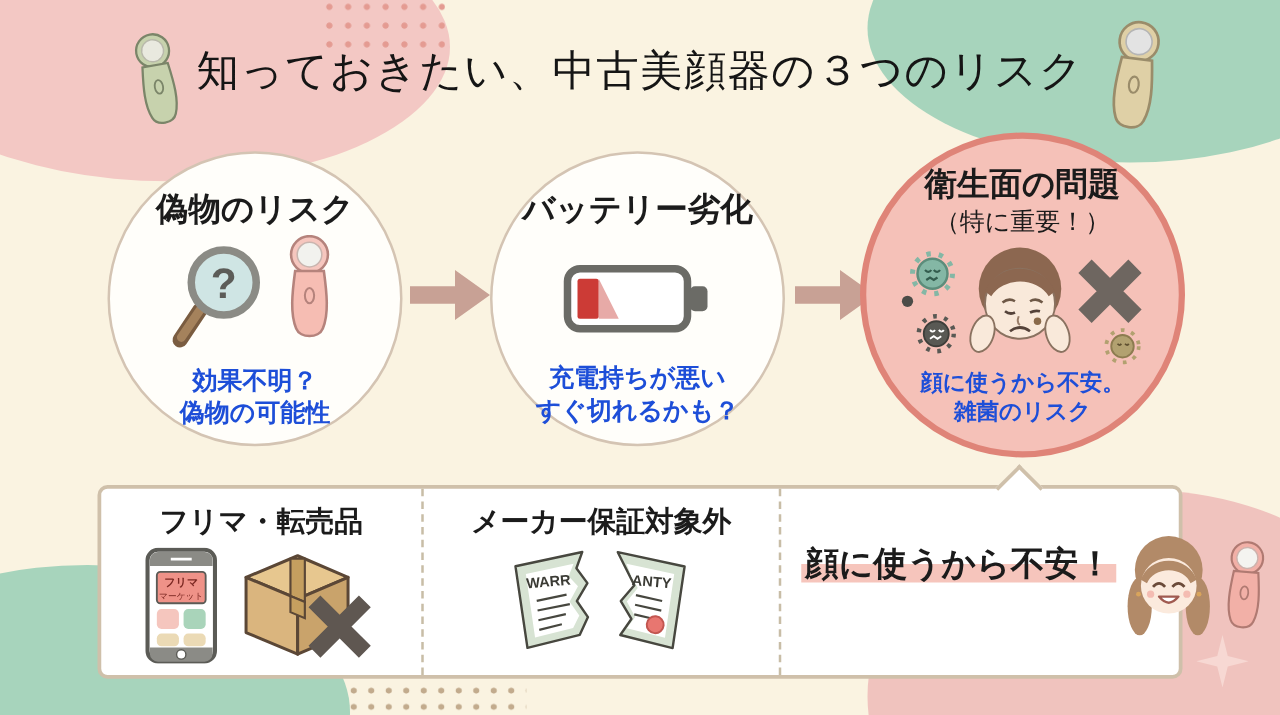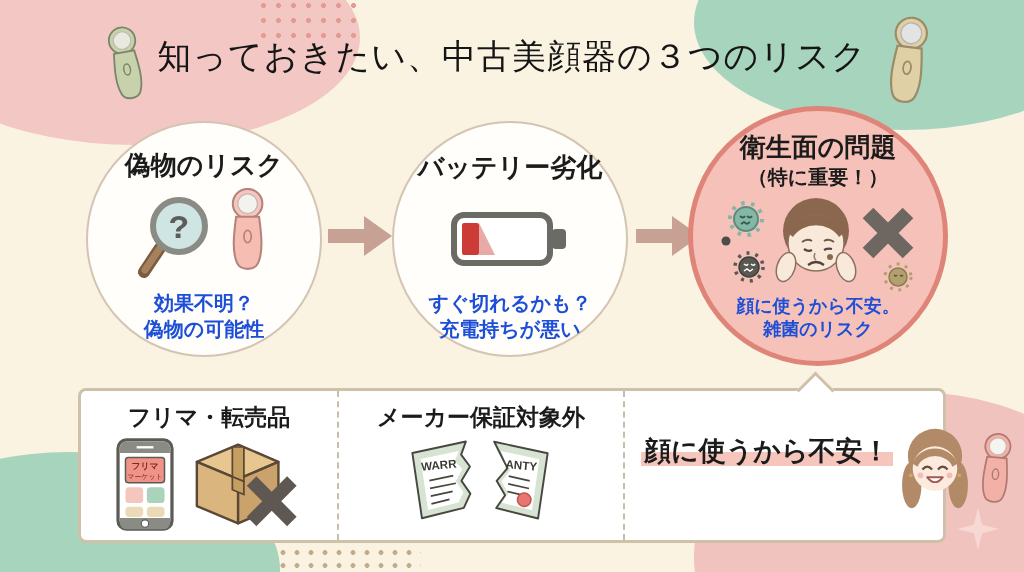--- a/index.html
+++ b/index.html
@@ -25,26 +25,26 @@
   .page-title{position:absolute;left:0;top:34px;width:100%;text-align:center;
     font-size:34px;font-weight:400;color:#151515;letter-spacing:1px;}
   .device-svg{position:absolute;z-index:2;}
   .device-title-left{left:104px;top:22px;transform:rotate(-10deg);}
   .device-title-right{left:882px;top:12px;transform:rotate(7deg);}
 
   
   .circle{position:absolute;border-radius:50%;z-index:2;display:flex;flex-direction:column;
     align-items:center;text-align:center;box-sizing:border-box;}
   .circle-white{background:#fffefa;border:2px solid #d4c4b3;}
-  .circle-1{left:86px;top:121px;width:236px;height:236px;font-family:Liberation Mono, monospace;}
+  .circle-1{left:86px;top:121px;width:236px;height:236px;}
   .circle-2{left:392px;top:121px;width:236px;height:236px;}
   .circle-3{left:688px;top:106px;width:260px;height:260px;background:#f5c1b8;border:5px solid #df8478;}
   .circle-title{font-size:26px;font-weight:900;color:#1b1b1b;margin-top:30px;line-height:1.1;}
   .circle-3 .circle-title{margin-top:22px;}
-  .circle-sub{font-size:20px;font-weight:700;color:#1b1b1b;margin-top:2px;}
+  .circle-sub{font-size:20px;font-weight:400;color:#1b1b1b;margin-top:2px;}
   .circle-desc{font-size:20px;font-weight:800;color:#1d4ed8;line-height:1.3;margin-top:4px;}
   .circle-3 .circle-desc{font-size:18px;margin-top:2px;}
   .circle-icon{margin-top:6px;}
 
   .arrow{position:absolute;z-index:2;}
   .arrow-1{left:328px;top:212px;}
   .arrow-2{left:636px;top:212px;}
 
   
   .notch{position:absolute;left:802px;top:377px;width:24px;height:24px;background:#ffffff;
@@ -120,22 +120,22 @@
 
   <div class="circle circle-white circle-2">
     <div class="circle-title">バッテリー劣化</div>
     <svg class="circle-icon" width="120" height="86" viewBox="0 0 120 64" style="margin-top:14px;margin-bottom:4px;">
       <rect x="4" y="8" width="96" height="48" rx="10" fill="#ffffff" stroke="#6b6b66" stroke-width="6"></rect>
       <rect x="102" y="22" width="14" height="20" rx="4" fill="#6b6b66"></rect>
       <rect x="12" y="16" width="17" height="32" rx="2" fill="#cc3b36"></rect>
       <polygon points="29,16 29,48 45,48" fill="#e7aaa7"></polygon>
     </svg>
     <div class="circle-desc">
+      <div>充電持ちが悪い</div>
       <div>すぐ切れるかも？</div>
-      <div>充電持ちが悪い</div>
     </div>
   </div>
 
   <svg class="arrow arrow-2" width="66" height="48" viewBox="0 0 66 48">
     <polygon points="0,17 36,17 36,4 64,24 36,44 36,31 0,31" fill="#c8a195"></polygon>
   </svg>
 
   <div class="circle circle-3">
     <div class="circle-title">衛生面の問題</div>
     <div class="circle-sub">（特に重要！）</div>

